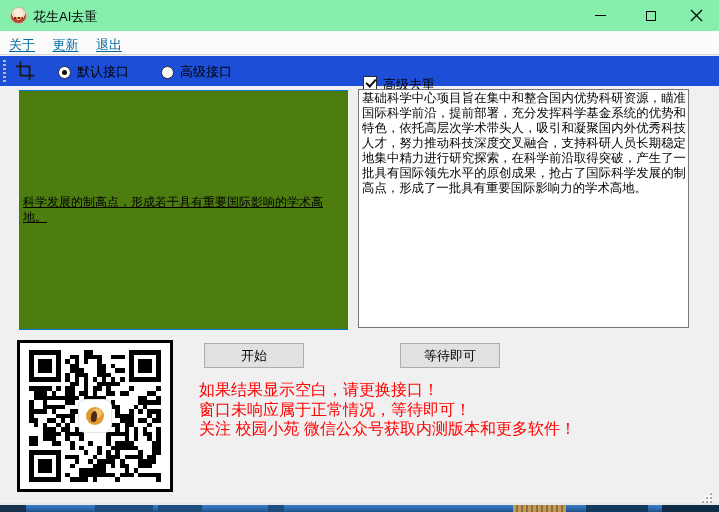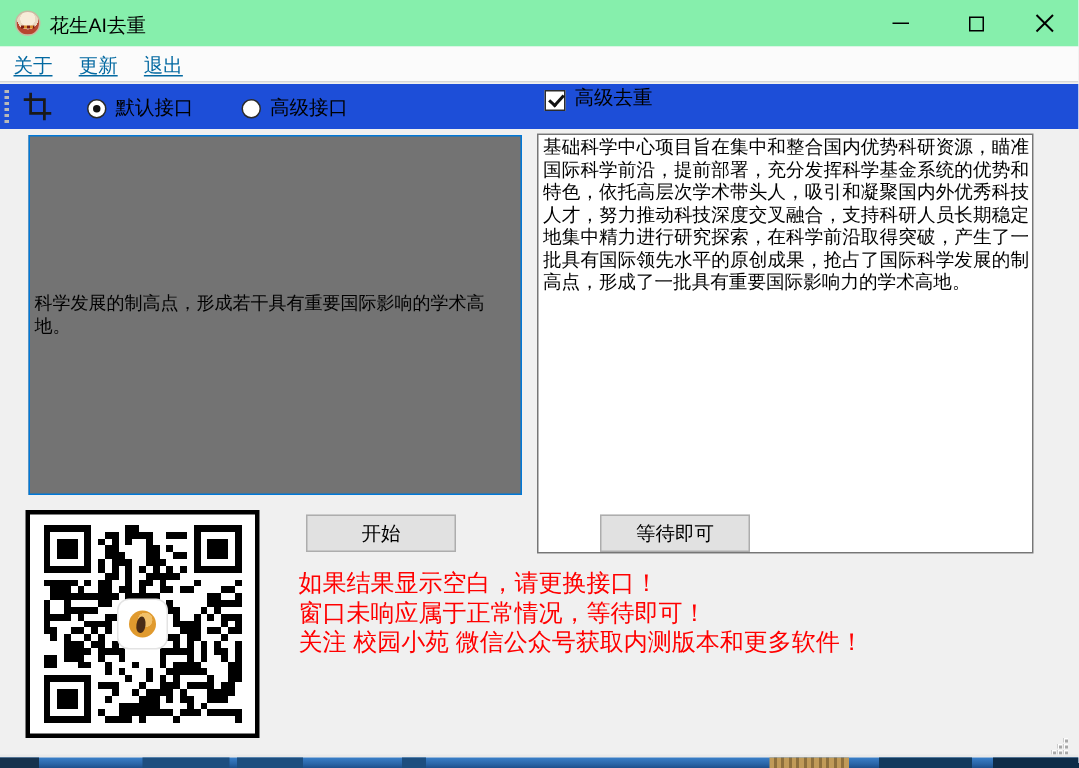--- a/index.html
+++ b/index.html
@@ -28,30 +28,30 @@
   
   .toolbar { position:absolute; left:0; top:56px; width:719px; height:30px; background:#1d4ed8; }
   .gripper { position:absolute; left:3px; top:4px; width:3px; height:22px;
     background:repeating-linear-gradient(180deg,#b9b9b9 0 2px,transparent 2px 4px); }
   .tool-btn { position:absolute; left:12px; top:2px; width:26px; height:26px; display:flex; align-items:center; justify-content:center; }
   .radio-row { position:absolute; top:7px; display:flex; align-items:center; }
   .radio-default { left:58px; } .radio-advanced { left:161px; }
   .radio-circle { width:13px; height:13px; border:1px solid #2b2b2b; border-radius:50%; background:#fff; position:relative; }
   .radio-row.selected .radio-circle::after { content:""; position:absolute; left:3px; top:3px; width:5px; height:5px; border-radius:50%; background:#111; }
   .radio-label, .check-label { font-size:13px; color:#000; margin-left:6px; white-space:nowrap; }
-  .check-row { position:absolute; left:363px; top:0; display:flex; align-items:flex-end; }
+  .check-row { position:absolute; left:363px; top:20px; display:flex; align-items:flex-start; }
   .check-box { width:14px; height:14px; border:1px solid #2b2b2b; background:#fff; position:relative; }
   .check-row.checked .check-box::after { content:""; position:absolute; left:2px; top:2px; width:8px; height:4px;
     border-left:2px solid #111; border-bottom:2px solid #111; transform:rotate(-48deg); }
 
   
-  .input-box { position:absolute; left:19px; top:90px; width:329px; height:240px; background:#737373;
-    border:1px solid #0078d7; display:flex; align-items:center; overflow:hidden; }
+  .input-box { position:absolute; left:19px; top:90px; width:329px; height:240px; background:#4d7c0f;
+    border:1px solid #0078d7; display:flex; align-items:center; overflow:hidden;text-decoration:underline; }
   .input-box .txt { font-size:12px; line-height:15px; color:#000; padding:0 2px 0 3px; word-break:break-all; }
-  .output-box { position:absolute; left:358px; top:89px; width:331px; height:280px; background:#fff;
+  .output-box { position:absolute; left:358px; top:89px; width:331px; height:239px; background:#fff;
     border:1px solid #767676; overflow:hidden; }
   .output-box .txt { font-size:12.4px; line-height:15px; color:#000; padding:1px 2px 0 3px;
     word-break:break-all; text-align:justify; }
 
   
   .qr-frame { position:absolute; left:17px; top:340px; width:156px; height:152px; background:#fff; border:3px solid #000; }
   .qr-frame svg { position:absolute; left:8px; top:7px; width:134px; height:132px; shape-rendering:crispEdges; }
   .qr-logo { position:absolute; left:59px; top:57px; width:32px; height:32px; background:#fff; border-radius:7px;
     box-shadow:0 0 0 1px #e3e3e3; display:flex; align-items:center; justify-content:center; }
   .qr-logo-ball { width:18px; height:18px; border-radius:50%;

